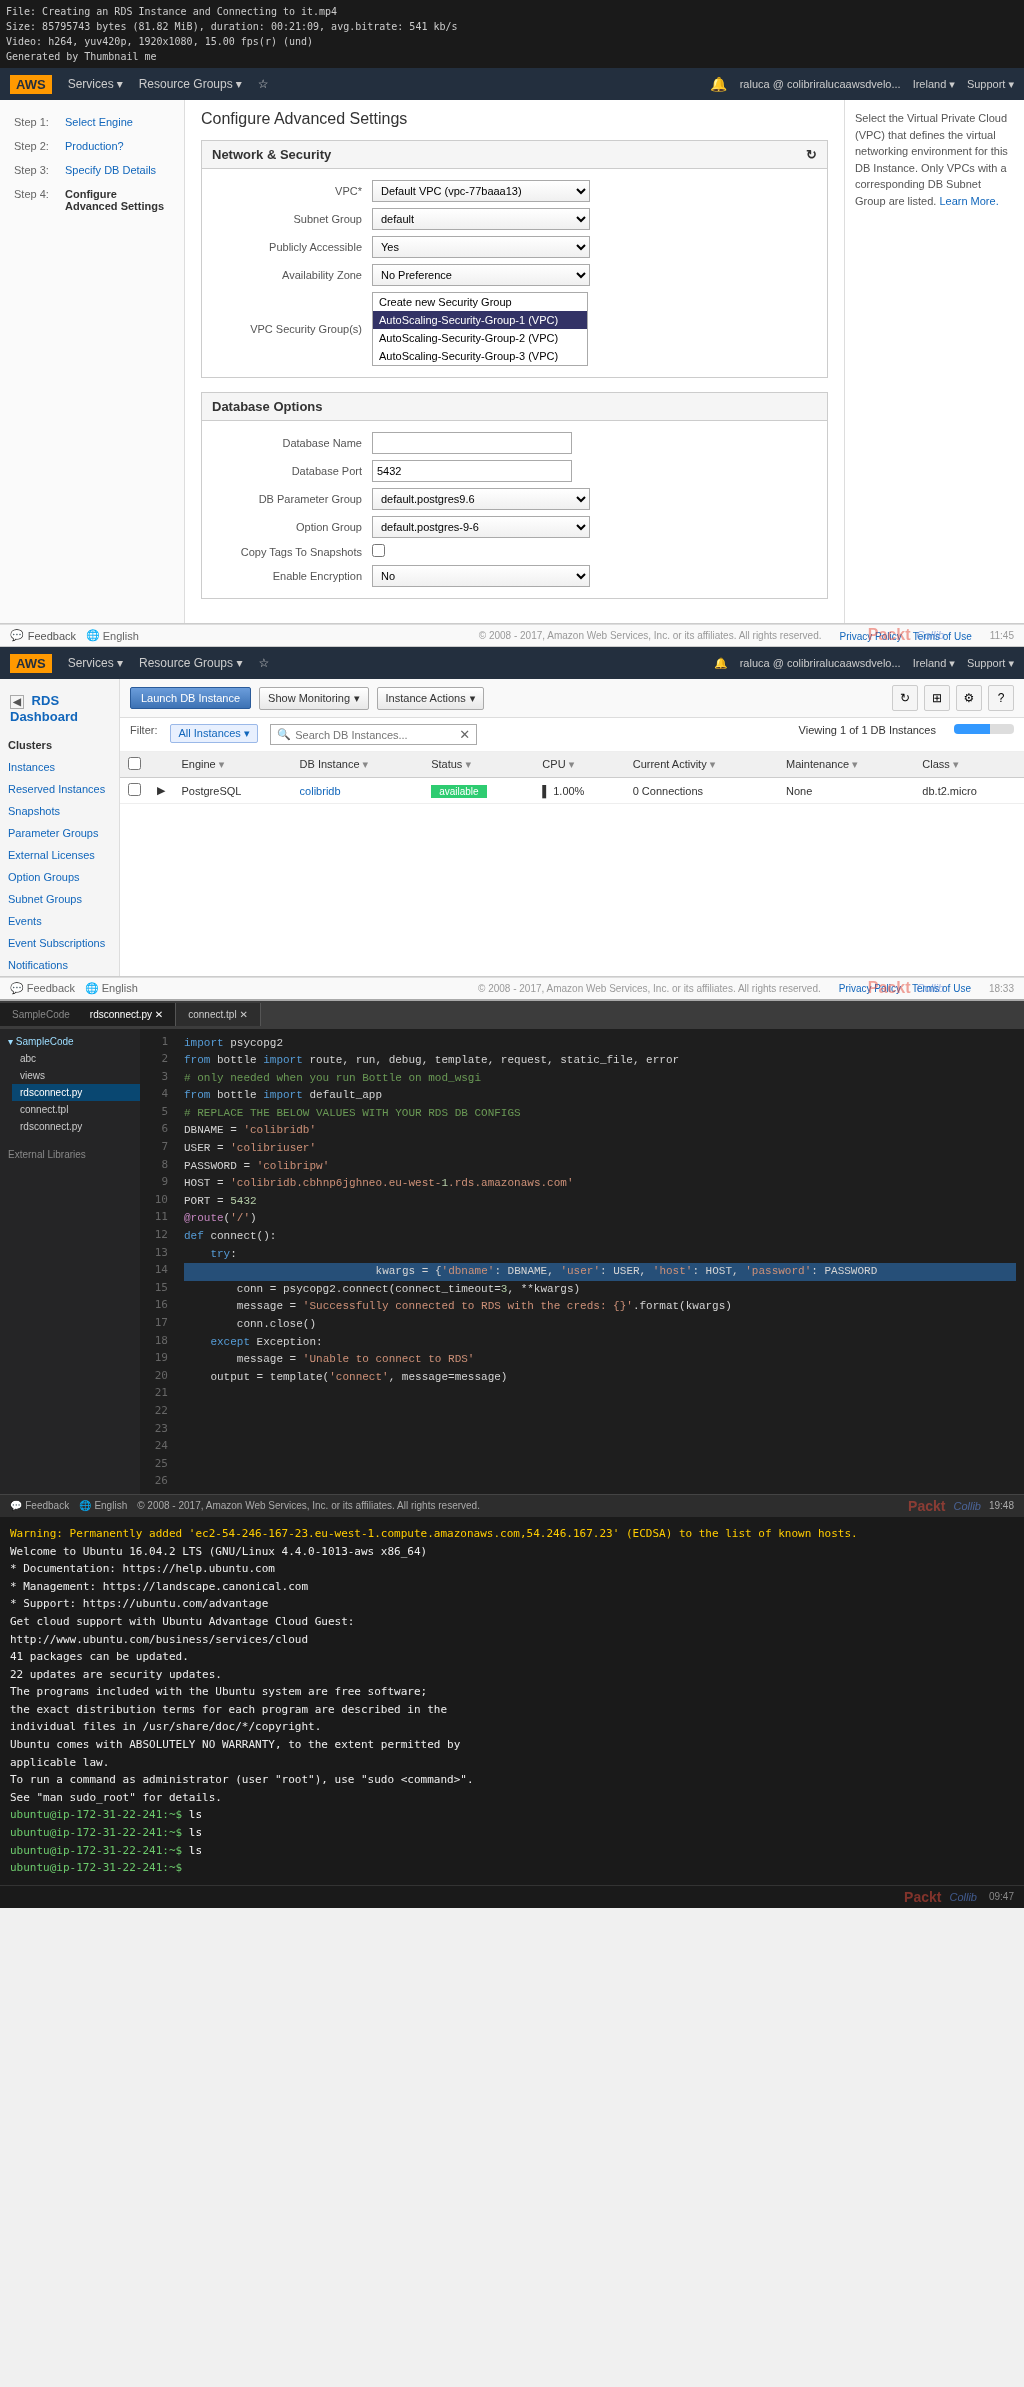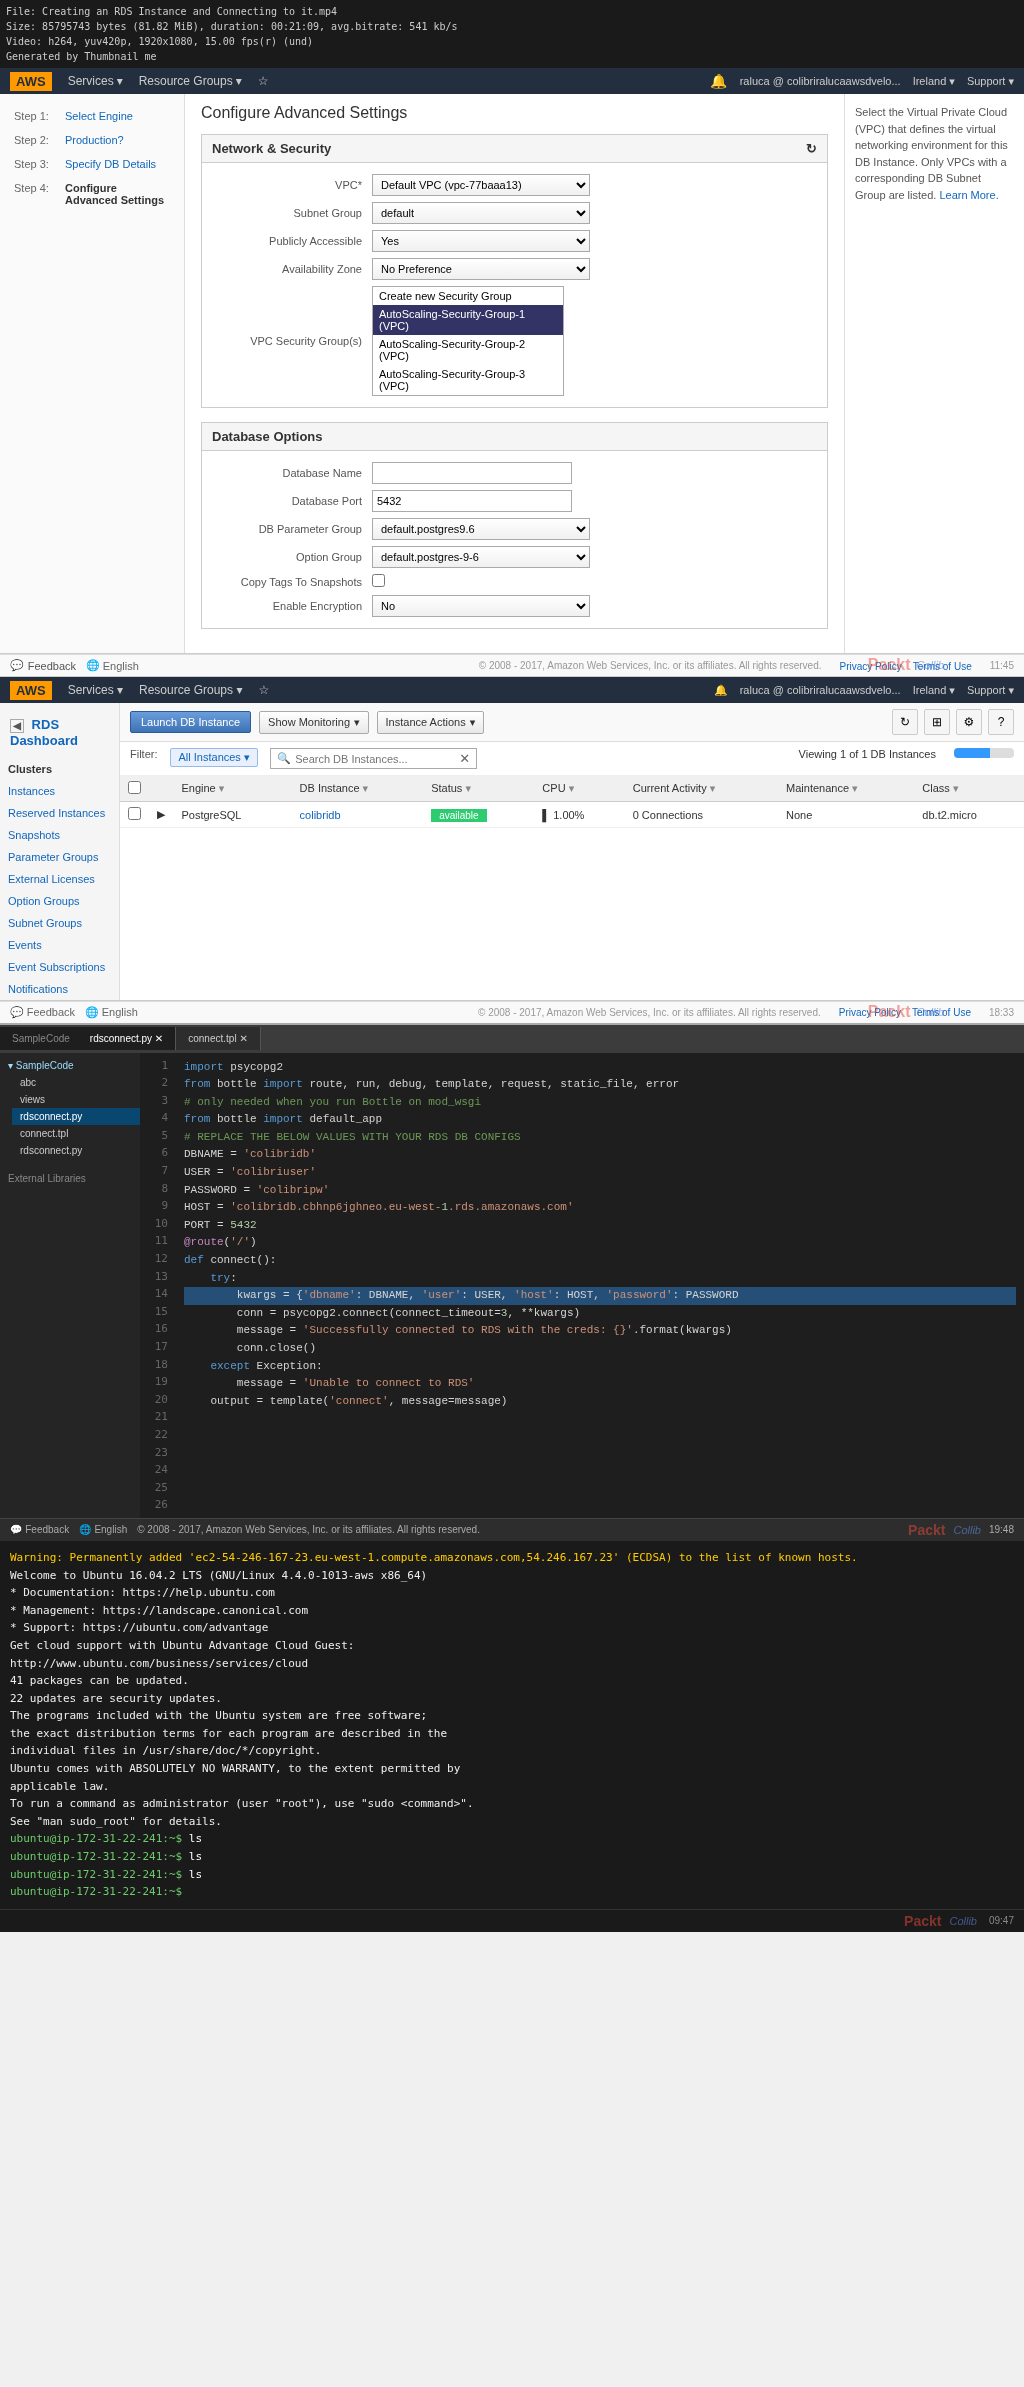--- a/index.html
+++ b/index.html
@@ -1,21 +1,21 @@
 <!DOCTYPE html>
 <html><head>
   <meta charset="utf-8">
   <style>
     * { margin: 0; padding: 0; box-sizing: border-box; }
     body { font-family: Arial, sans-serif; font-size: 12px; background: #f0f0f0; width: 1024px; }
 
     
     .top-nav {
       background: #232f3e;
-      height: 26px;
+      height: 32px;
       display: flex;
       align-items: center;
       padding: 0 10px;
       color: #fff;
       font-size: 12px;
     }
     .top-nav .logo {
       background: #f90;
       color: #232f3e;
       font-weight: bold;
@@ -140,21 +140,21 @@
       padding: 0 4px;
     }
     .form-input {
       width: 200px;
       height: 22px;
       font-size: 11px;
       border: 1px solid #aaa;
       padding: 0 4px;
     }
     .vpc-security-dropdown {
-      width: 192px;
+      width: 216px;
       border: 1px solid #aaa;
       background: #fff;
       font-size: 11px;
     }
     .vpc-security-dropdown .vpc-option {
       padding: 3px 6px;
       cursor: pointer;
     }
     .vpc-security-dropdown .vpc-option.selected {
       background: #336;
@@ -431,21 +431,21 @@
       padding: 6px 8px;
       flex: 1;
       line-height: 1.6;
     }
     .code-line { white-space: pre; }
     .kw { color: #569cd6; }
     .kw2 { color: #c586c0; }
     .str { color: #ce9178; }
     .comment { color: #6a9955; }
     .num { color: #b5cea8; }
-    .highlight-line { background: #264f78; }
+    .highlight-line { background: #264f78; text-align: center; }
 
     
     .section4 {
       background: #1a1a1a;
       color: #eee;
       font-family: monospace;
       font-size: 11px;
       padding: 8px 10px;
       line-height: 1.6;
     }

